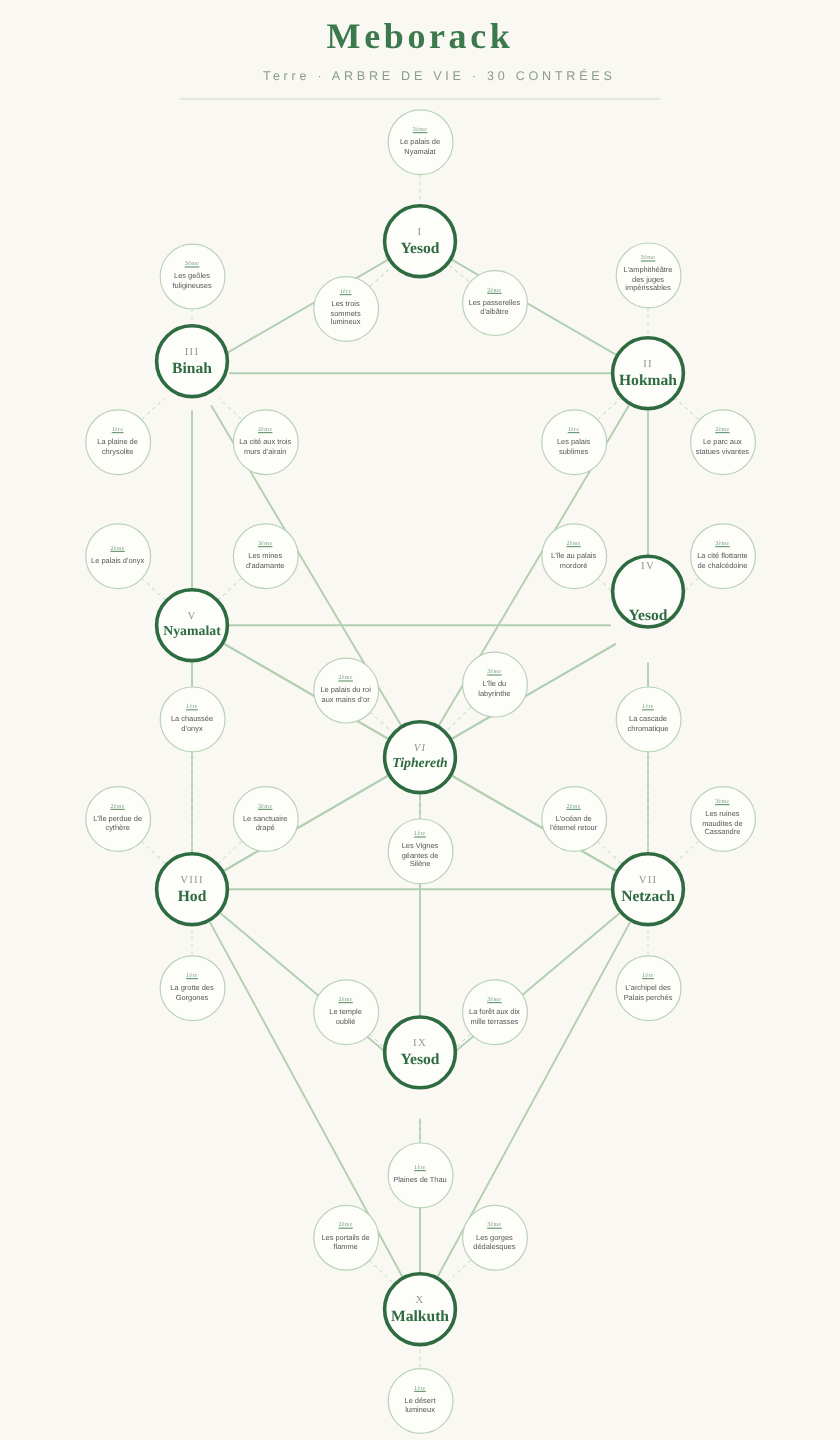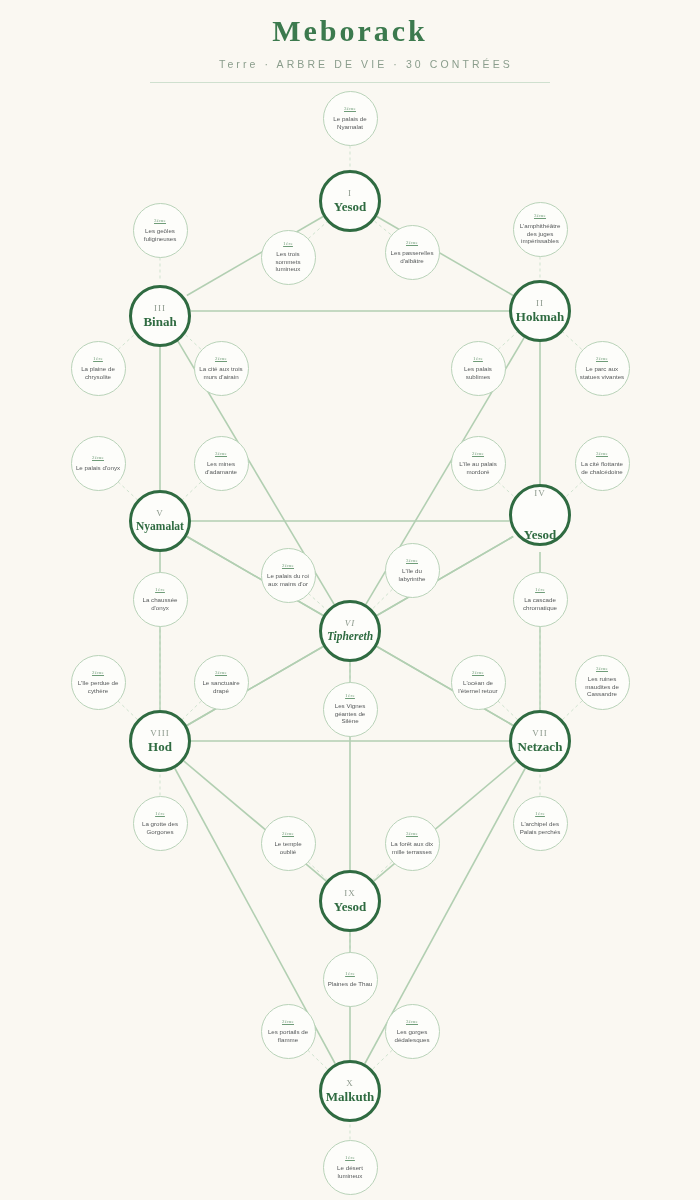--- a/index.html
+++ b/index.html
@@ -264,45 +264,45 @@
     </div>
   <div id="seph-layer">
       <div class="node seph" style="left: 319px; top: 170px;">
         <div class="num">I</div>
         <div class="nm">Yesod</div>
       </div>
       <div class="node seph" style="left: 509px; top: 280px;">
         <div class="num">II</div>
         <div class="nm">Hokmah</div>
       </div>
-      <div class="node seph" style="left: 129px; top: 285px;">
+      <div class="node seph" style="left: 129px; top: 270px;">
         <div class="num">III</div>
         <div class="nm">Binah</div>
       </div>
-      <div class="node seph" style="left: 509px; top: 484px; gap: 28px;">
+      <div class="node seph" style="left: 509px; top: 462px; gap: 28px;">
         <div class="num">IV</div>
         <div class="nm">Yesod</div>
       </div>
       <div class="node seph wide" style="left: 129px; top: 490px;">
         <div class="num">V</div>
         <div class="nm">Nyamalat</div>
       </div>
       <div class="node seph wide" style="left: 319px; top: 600px; font-style: italic;">
         <div class="num">VI</div>
         <div class="nm">Tiphereth</div>
       </div>
       <div class="node seph" style="left: 509px; top: 710px;">
         <div class="num">VII</div>
         <div class="nm">Netzach</div>
       </div>
       <div class="node seph" style="left: 129px; top: 710px;">
         <div class="num">VIII</div>
         <div class="nm">Hod</div>
       </div>
-      <div class="node seph" style="left: 319px; top: 870px;">
+      <div class="node seph" style="left: 319px; top: 846px;">
         <div class="num">IX</div>
         <div class="nm">Yesod</div>
       </div>
       <div class="node seph" style="left: 319px; top: 1060px;">
         <div class="num">X</div>
         <div class="nm">Malkuth</div>
       </div>
     </div>
 
 </div>

